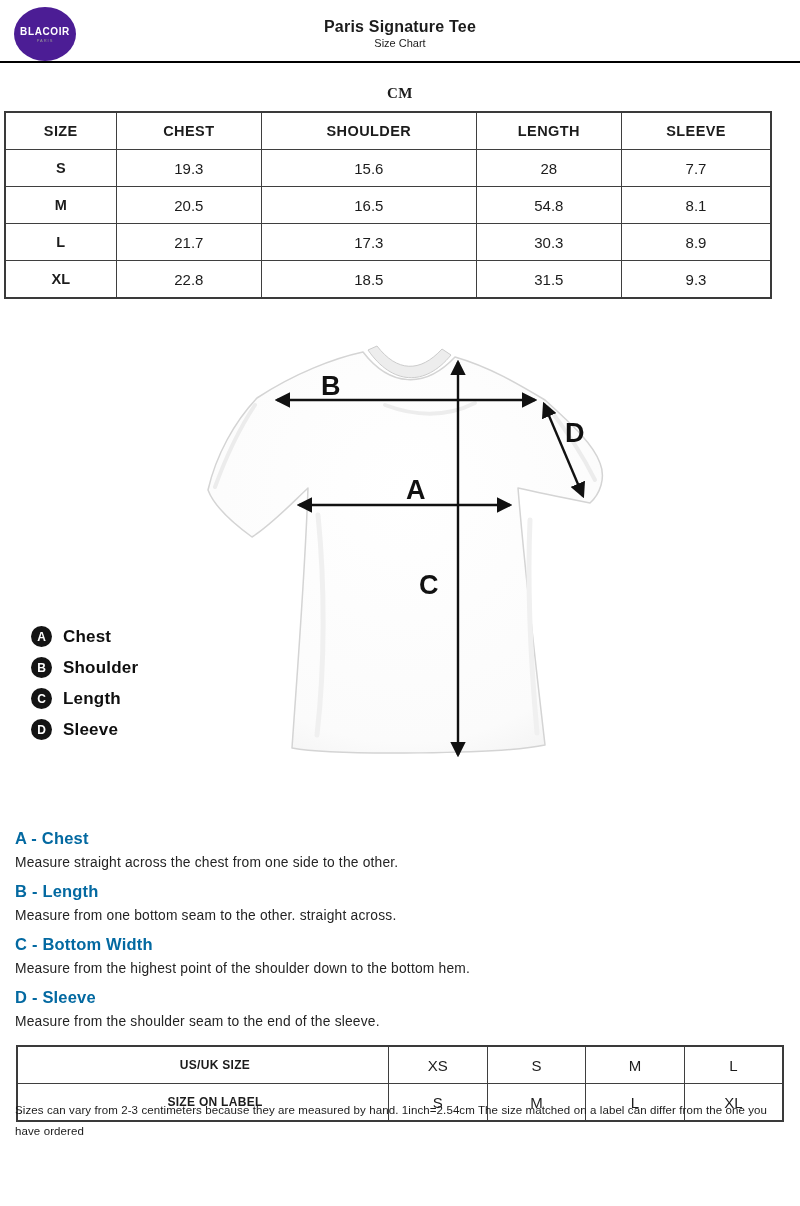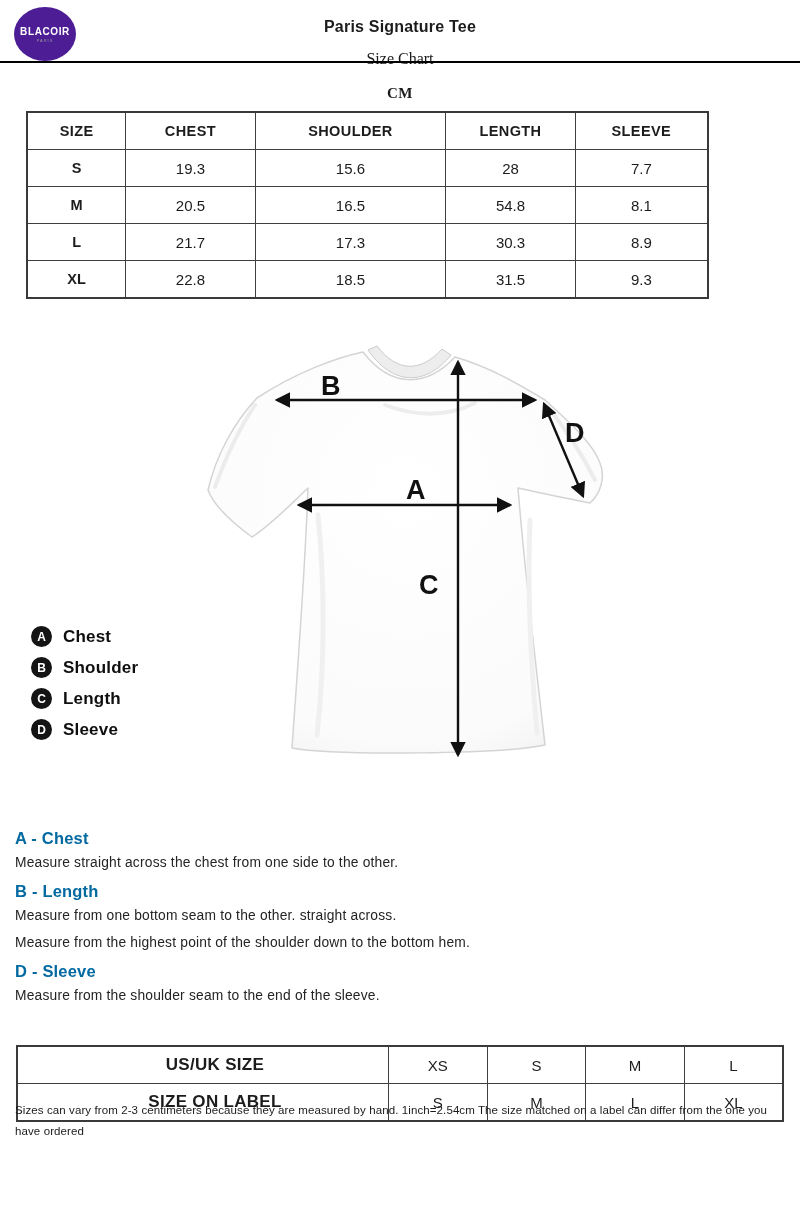--- a/index.html
+++ b/index.html
@@ -10,30 +10,30 @@
   
   .logo{
     position:absolute;left:14px;top:7px;width:62px;height:54px;border-radius:50%;
     background:#4c1d95;color:#ffffff;display:flex;flex-direction:column;
     align-items:center;justify-content:center;
   }
   .logo-text{font-size:10px;font-weight:600;letter-spacing:0.6px;}
   .logo-sub{font-size:4px;color:#9a9a9a;letter-spacing:1px;margin-top:1px;}
   .header-titles{position:absolute;left:0;right:0;top:18px;text-align:center;}
   .page-title{font-size:16px;font-weight:700;letter-spacing:0.2px;}
-  .page-subtitle{font-size:16px;font-weight:500;margin-top:14px;font-family:Liberation Serif, serif;}
+  .page-subtitle{font-size:11px;font-weight:500;margin-top:1px;}
   .divider{position:absolute;left:0;top:61px;width:800px;height:2px;background:#000000;}
 
   
   .unit-label{position:absolute;left:16px;top:85px;width:768px;text-align:center;
     font-size:15px;font-weight:700;letter-spacing:0.5px;font-family:Liberation Serif, serif;}
 
   
   table{border-collapse:collapse;table-layout:fixed;}
-  .size-table{position:absolute;left:26px;top:111px;width:683px;border:2px solid #3a3a3a;}
+  .size-table{position:absolute;left:4px;top:111px;width:768px;border:2px solid #3a3a3a;}
   .size-table th,.size-table td{
     border:1px solid #3f3f3f;height:36px;text-align:center;vertical-align:middle;
     padding:0;font-size:15px;
   }
   .size-table th{font-size:14.5px;font-weight:600;letter-spacing:0.4px;}
   .size-table td.size-cell{font-weight:600;font-size:14.5px;}
   .col-size{width:14.5%;} .col-chest{width:19%;} .col-shoulder{width:28%;}
   .col-length{width:19%;} .col-sleeve{width:19.5%;}
 
   
@@ -54,21 +54,21 @@
   .guide-block{margin-bottom:12px;}
   .guide-heading{font-size:16.5px;font-weight:700;color:#0369a1;letter-spacing:0.2px;}
   .guide-body{font-size:13.8px;font-weight:400;color:#242424;margin-top:7px;letter-spacing:0.2px;}
 
   
   .conv-table{position:absolute;left:16px;top:1045px;width:768px;border:2px solid #3a3a3a;}
   .conv-table td{
     border:1px solid #3f3f3f;height:36px;text-align:center;vertical-align:middle;
     padding:0;font-size:15px;
   }
-  .conv-table td.conv-label{font-weight:600;font-size:17px;letter-spacing:0.3px;padding-left:24px;}
+  .conv-table td.conv-label{font-weight:600;font-size:12px;letter-spacing:0.3px;padding-left:24px;}
   .conv-col-label{width:48.5%;}
   .conv-col-v{width:12.875%;}
 
   
   .footer-note{
     position:absolute;left:15px;top:1100px;width:770px;text-align:left;
     font-size:11.5px;line-height:1.8;color:#1a1a1a;letter-spacing:0.1px;
   }
 </style>
 </head>
@@ -207,20 +207,21 @@
 <div class="guide">
   <div class="guide-block">
     <div class="guide-heading">A - Chest</div>
     <div class="guide-body">Measure straight across the chest from one side to the other.</div>
   </div>
   <div class="guide-block">
     <div class="guide-heading">B - Length</div>
     <div class="guide-body">Measure from one bottom seam to the other. straight across.</div>
   </div>
   <div class="guide-block">
+    <div class="guide-heading">C - Bottom Width</div>
     <div class="guide-body">Measure from the highest point of the shoulder down to the bottom hem.</div>
   </div>
   <div class="guide-block">
     <div class="guide-heading">D - Sleeve</div>
     <div class="guide-body">Measure from the shoulder seam to the end of the sleeve.</div>
   </div>
 </div>
 
 <table class="conv-table">
   <colgroup>

